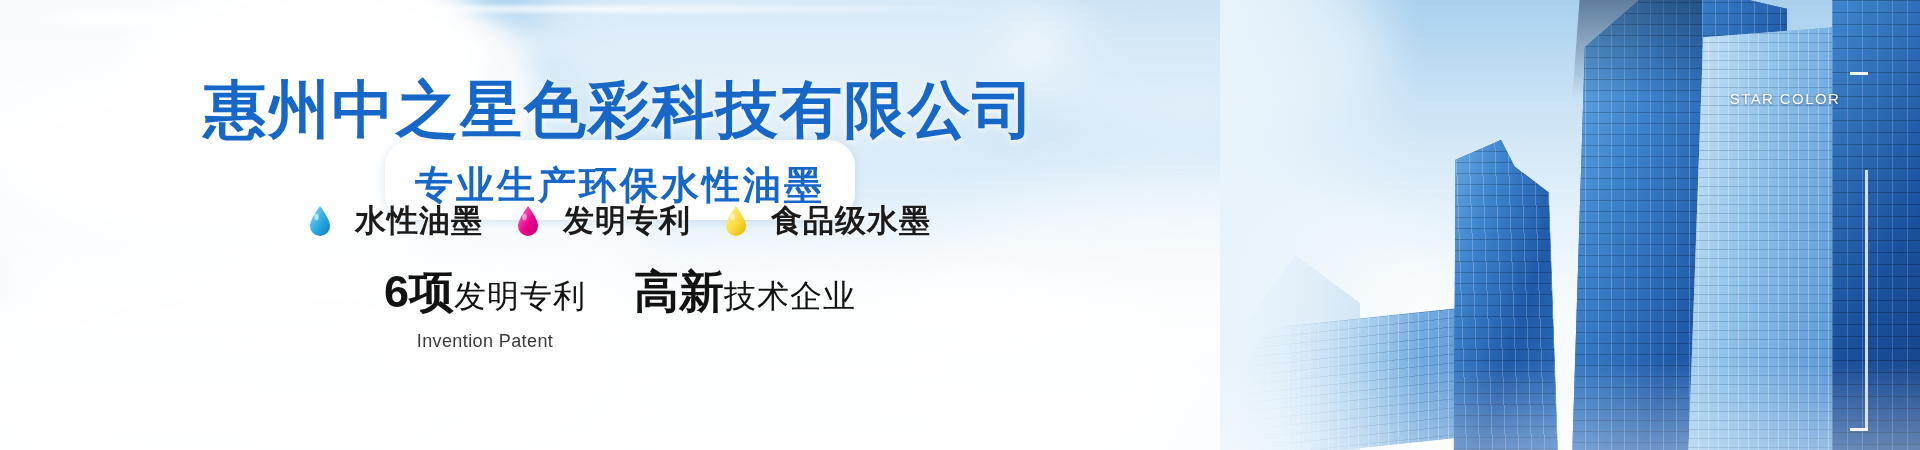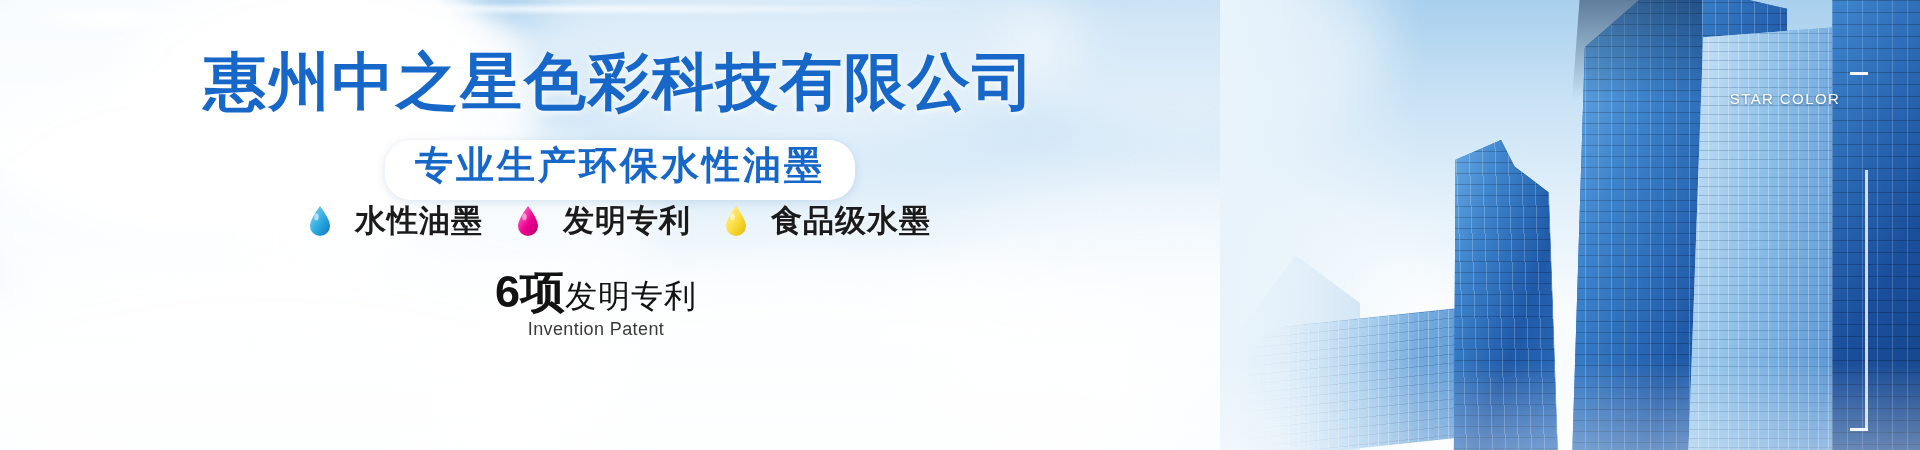--- a/index.html
+++ b/index.html
@@ -99,48 +99,48 @@
     font-size:15px;letter-spacing:1.4px;line-height:1.5;text-shadow:0 1px 3px rgba(0,30,70,.55);}
   .tick{position:absolute;right:52px;background:#fff;opacity:.95;}
   .tick-top{top:72px;width:18px;height:3px;}
   .tick-line{top:170px;width:3px;height:260px;opacity:.8;}
   .tick-bot{top:428px;width:18px;height:3px;}
 
   
   .content{position:absolute;left:0;top:0;width:1240px;height:450px;}
 
   .title{
-    position:absolute;top:40px;left:0;width:1240px;text-align:center;
+    position:absolute;top:68px;left:0;width:1240px;text-align:center;
     font-size:62px;font-weight:bold;color:#1667c8;letter-spacing:2px;
     text-shadow:0 2px 6px rgba(255,255,255,.85);
   }
 
   .subtitle-wrap{position:absolute;top:140px;left:0;width:1240px;text-align:center;}
   .subtitle{
     display:inline-block;background:#fff;border-radius:26px;
-    padding:0 30px 9px;
+    padding:20px 30px 9px;
     font-size:38px;font-weight:bold;color:#1667c8;letter-spacing:3px;
     box-shadow:0 2px 10px rgba(120,160,200,.28);
   }
 
   .inks{position:absolute;top:200px;left:0;width:1240px;
     display:flex;justify-content:center;align-items:center;gap:34px;}
   .ink{display:flex;align-items:center;gap:24px;}
   .ink-label{font-size:31px;font-weight:bold;color:#1b1b1b;letter-spacing:1px;
     text-shadow:0 1px 3px rgba(255,255,255,.8);}
   .drop{width:22px;height:30px;position:relative;}
   .drop svg{display:block;}
 
   .creds{position:absolute;top:268px;left:0;width:1240px;
     display:flex;justify-content:center;align-items:flex-start;gap:48px;}
   .cred{text-align:center;}
   .cred-cn{white-space:nowrap;line-height:1.05;color:#121212;}
   .cred-big{font-size:45px;font-weight:bold;letter-spacing:0px;}
   .cred-small{font-size:32px;font-weight:500;letter-spacing:1px;}
-  .cred-en{margin-top:4px;font-size:18px;color:#3a3a3a;letter-spacing:.4px;}
+  .cred-en{margin-top:16px;font-size:18px;color:#3a3a3a;letter-spacing:.4px;}
 </style>
 </head>
 <body>
 
 <div class="banner">
 
   <div class="sky"></div>
   <div class="cloud c1"></div>
   <div class="cloud c2"></div>
   <div class="cloud c3"></div>
@@ -243,18 +243,19 @@
     </div>
 
     <div class="creds">
 
       <div class="cred">
         <div class="cred-cn"><span class="cred-big">6项</span><span class="cred-small">发明专利</span></div>
         <div class="cred-en">Invention Patent</div>
       </div>
 
       <div class="cred">
+        <div class="cred-cn"><span class="cred-big">高新</span><span class="cred-small">技术企业</span></div>
       </div>
 
     </div>
 
   </div>
 </div>
 
 </body></html>

